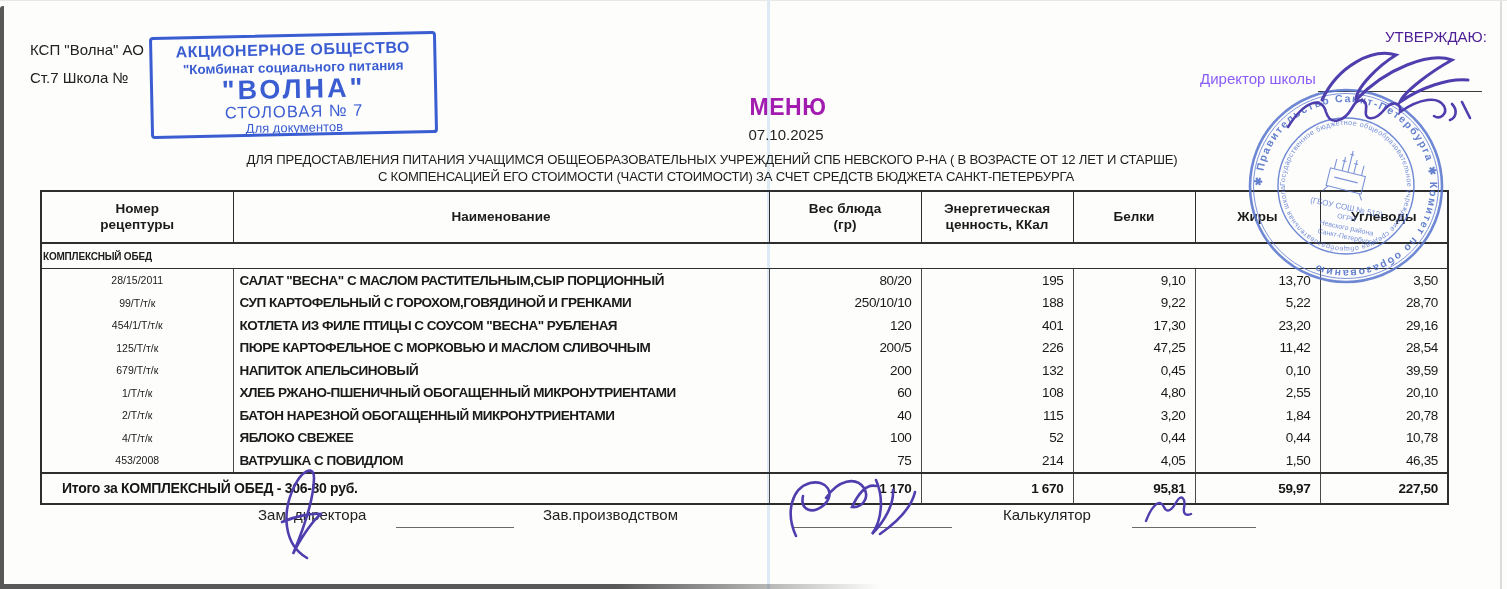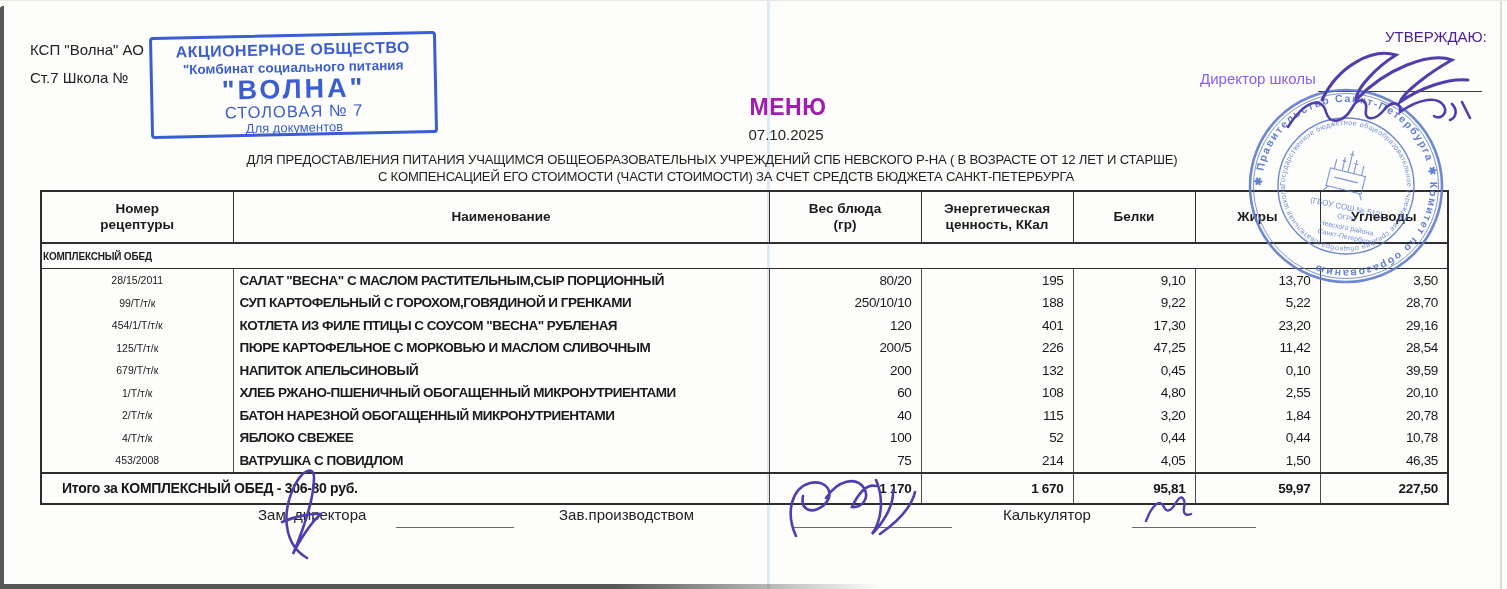--- a/index.html
+++ b/index.html
@@ -224,21 +224,21 @@
           <td class="tv">95,81</td>
           <td class="tv">59,97</td>
           <td class="tv">227,50</td>
         </tr>
       </tbody>
     </table>
   </div>
 
   <div class="sig-label" style="left:258px">Зам. директора</div>
   <div class="sig-line" style="left:396px;width:118px"></div>
-  <div class="sig-label" style="left:559px">Зав.производством</div>
+  <div class="sig-label" style="left:543px">Зав.производством</div>
   <div class="sig-line" style="left:792px;width:160px"></div>
   <div class="sig-label" style="left:1003px">Калькулятор</div>
   <div class="sig-line" style="left:1132px;width:124px"></div>
 
   <svg class="round-stamp" viewBox="0 0 204 204" xmlns="http://www.w3.org/2000/svg" xmlns:xlink="http://www.w3.org/1999/xlink">
     <g fill="none" stroke="#5b78cf">
       <circle cx="102" cy="102" r="96" stroke-width="2.6"></circle>
       <circle cx="102" cy="102" r="92.5" stroke-width="0.9"></circle>
       <circle cx="102" cy="102" r="68" stroke-width="1.4"></circle>
     </g>

